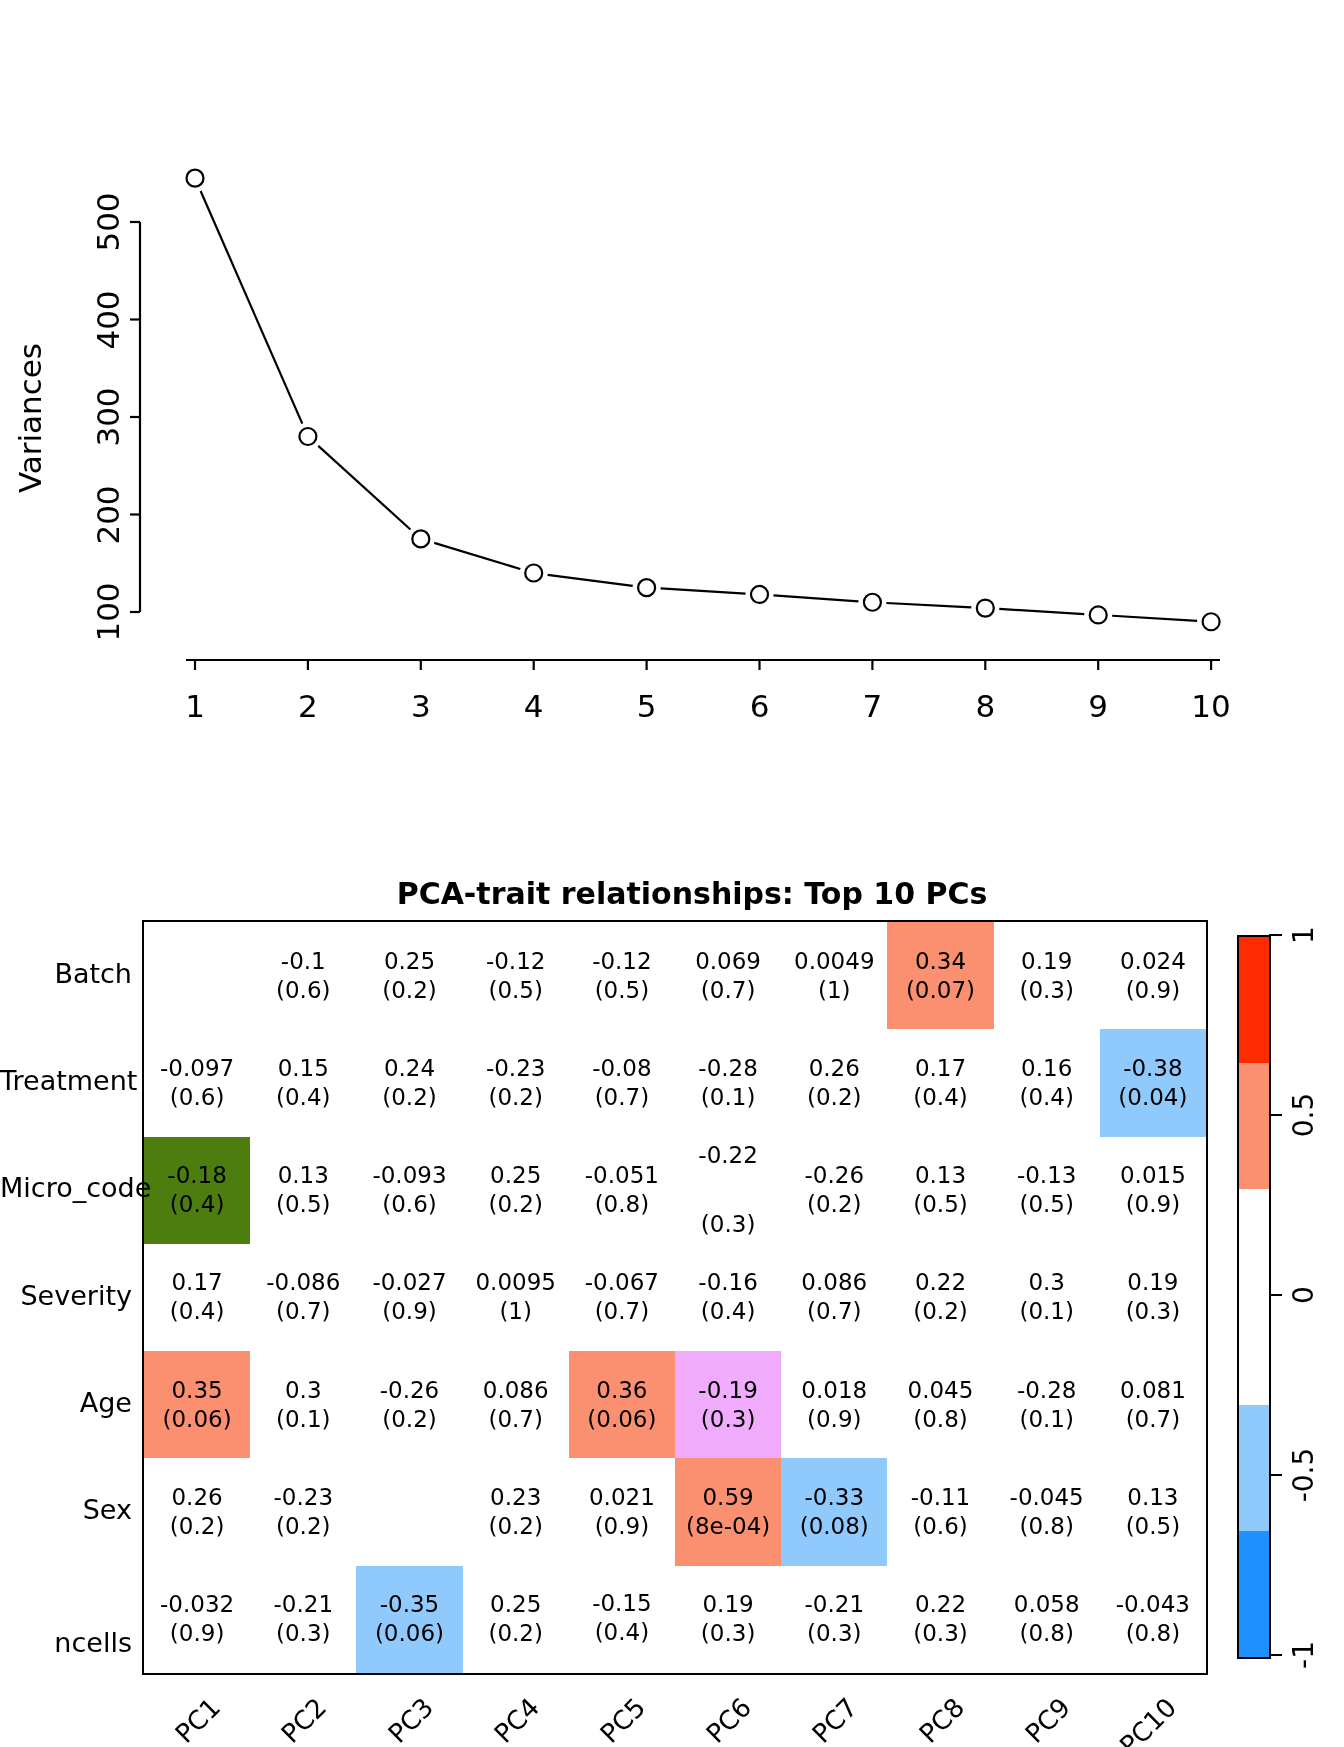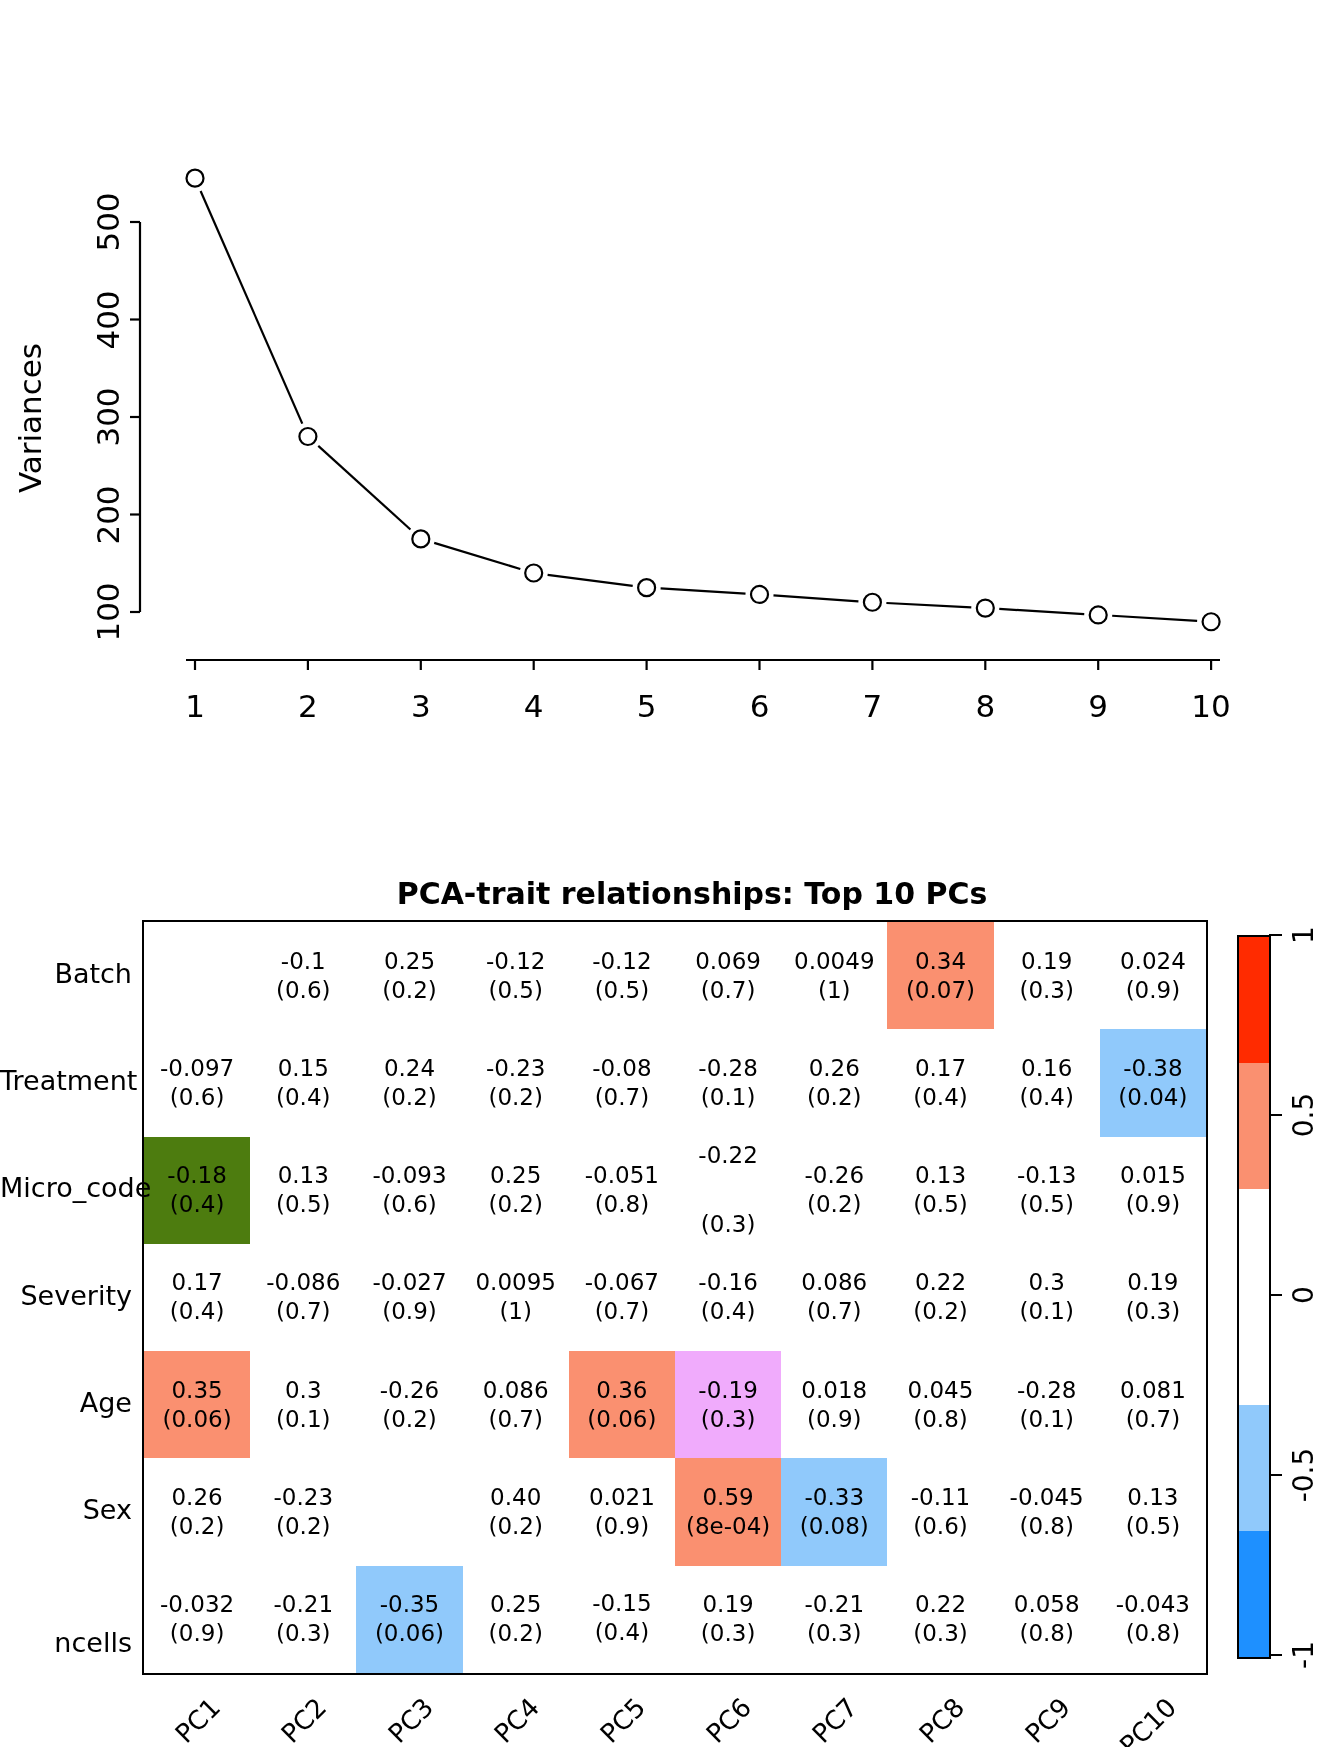--- a/index.html
+++ b/index.html
@@ -321,21 +321,21 @@
       </div>
       <div class="hm-cell" style="left: 0px; top: 536.429px; width: 106.2px; height: 107.286px; background: rgb(255, 255, 255);">
         <div>0.26</div>
         <div>(0.2)</div>
       </div>
       <div class="hm-cell" style="left: 106.2px; top: 536.429px; width: 106.2px; height: 107.286px; background: rgb(255, 255, 255);">
         <div>-0.23</div>
         <div>(0.2)</div>
       </div>
       <div class="hm-cell" style="left: 318.6px; top: 536.429px; width: 106.2px; height: 107.286px; background: rgb(255, 255, 255);">
-        <div>0.40</div>
+        <div>0.23</div>
         <div>(0.2)</div>
       </div>
       <div class="hm-cell" style="left: 424.8px; top: 536.429px; width: 106.2px; height: 107.286px; background: rgb(255, 255, 255);">
         <div>0.021</div>
         <div>(0.9)</div>
       </div>
       <div class="hm-cell" style="left: 531px; top: 536.429px; width: 106.2px; height: 107.286px; background: rgb(250, 144, 112);">
         <div>0.59</div>
         <div>(8e-04)</div>
       </div>

